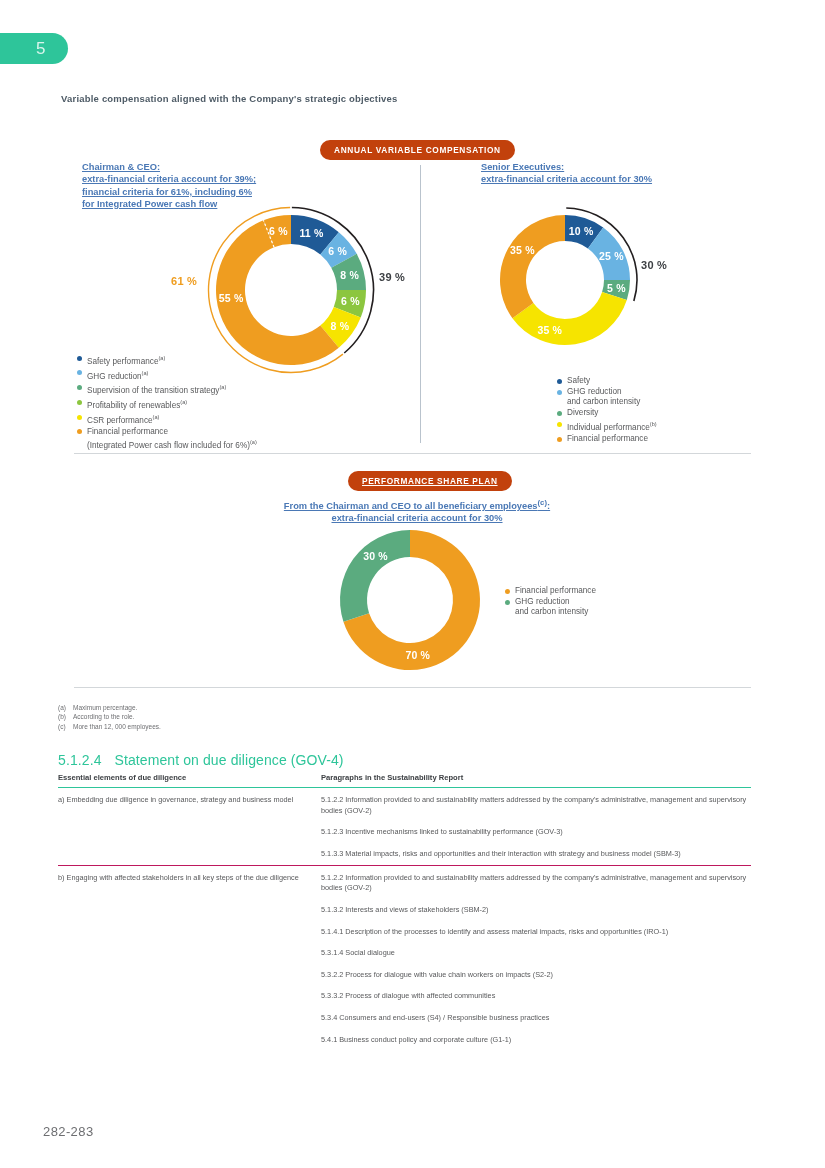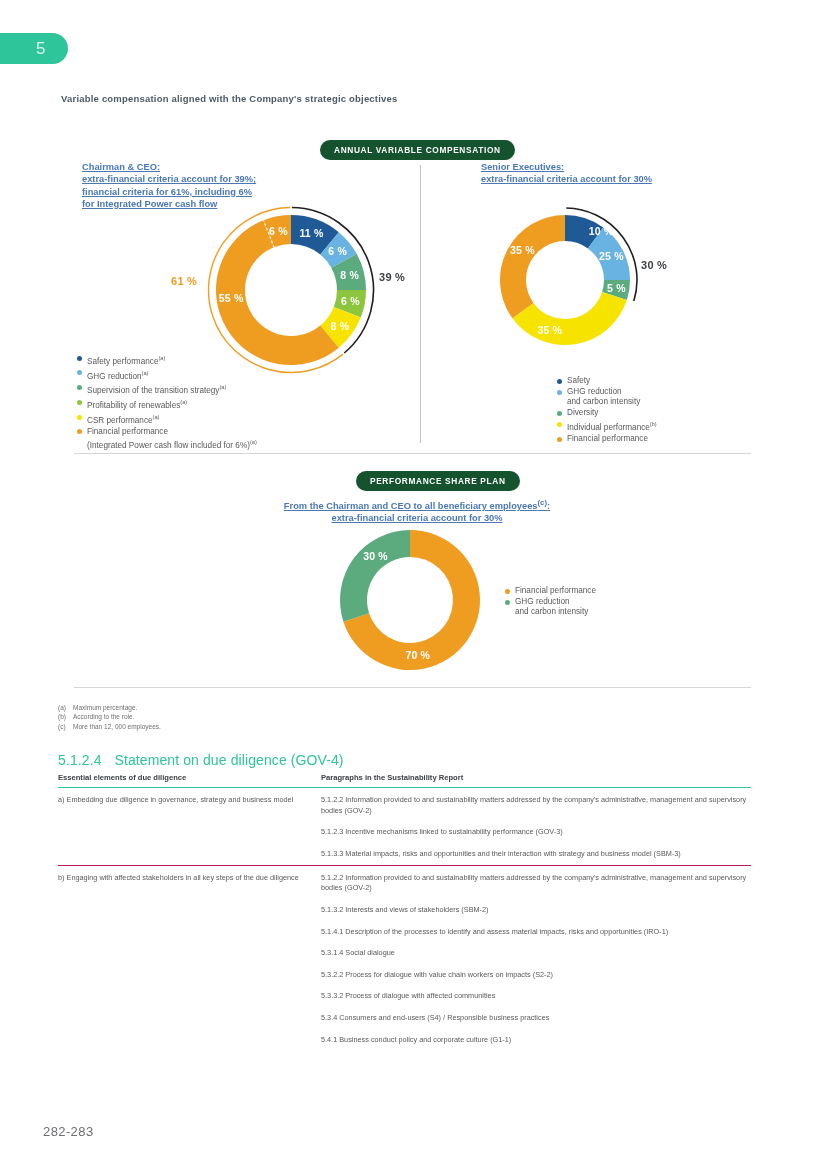--- a/index.html
+++ b/index.html
@@ -29,30 +29,30 @@
   
   .intro {
     position: absolute; left: 61px; top: 93px;
     font-size: 9.5px; font-weight: bold;
     color: #4e5b66; letter-spacing: .2px;
   }
 
   
   .pill {
     position: absolute;
-    background: #14532d;
+    background: #c2410c;
     color: #ffffff;
     border-radius: 11px;
     font-size: 8.3px; font-weight: bold;
     letter-spacing: .65px;
     padding: 5px 14px 5px 14px;
     white-space: nowrap;
   }
   #pill-avc { left: 320px; top: 140px; }
-  #pill-psp { left: 356px; top: 471px; }
+  #pill-psp { left: 348px; top: 471px; text-decoration: underline; }
 
   
   .sec-title {
     position: absolute;
     color: #4a78b5;
     font-weight: bold;
     font-size: 9.3px;
     line-height: 12.3px;
     white-space: pre-line;
     text-decoration: underline;
@@ -211,21 +211,21 @@
 <div class="donut-wrap" id="donut-se-wrap" style="left:500px; top:215px;">
   <div class="donut" id="donut-se" style="width:130px;height:130px;">
       <svg width="218" height="218" viewBox="-44 -44 218 218" style="position: absolute; left: -44px; top: -44px;">
         <path d="M 65 0 A 65 65 0 0 1 103.20604139901076 12.413895365628413 L 87.92362483940646 33.44833721937705 A 39 39 0 0 0 65 26 Z" fill="#1f5a96"></path>
         <path d="M 103.20604139901076 12.413895365628413 A 65 65 0 0 1 130 65 L 104 65 A 39 39 0 0 0 87.92362483940646 33.44833721937705 Z" fill="#69b3e2"></path>
         <path d="M 130 65 A 65 65 0 0 1 126.81867355918499 85.08610463437158 L 102.09120413551099 77.05166278062295 A 39 39 0 0 0 104 65 Z" fill="#5bab7f"></path>
         <path d="M 126.81867355918499 85.08610463437158 A 65 65 0 0 1 12.41389536562842 103.20604139901076 L 33.44833721937705 87.92362483940646 A 39 39 0 0 0 102.09120413551099 77.05166278062295 Z" fill="#f6e400"></path>
         <path d="M 12.41389536562842 103.20604139901076 A 65 65 0 0 1 64.99999999999999 0 L 64.99999999999999 26 A 39 39 0 0 0 33.44833721937705 87.92362483940646 Z" fill="#ef9d20"></path>
         <path d="M 66.2565732634844 -6.989034051260177 A 72 72 0 0 1 133.85394242933853 86.05076274003704" fill="none" stroke="#231f20" stroke-width="1.6"></path>
       </svg>
-      <div class="seg-label" style="left: 81.0689px; top: 15.5451px; margin-left: 20px;">10 %</div>
+      <div class="seg-label" style="left: 81.0689px; top: 15.5451px;">10 %</div>
       <div class="seg-label" style="left: 111.332px; top: 41.3925px;">25 %</div>
       <div class="seg-label" style="left: 116.36px; top: 73.1346px;">5 %</div>
       <div class="seg-label" style="left: 49.7967px; top: 114.728px;">35 %</div>
       <div class="seg-label" style="left: 22.4041px; top: 35.174px;">35 %</div>
       <div class="out-label" style="left: 154px; top: 50px; color: rgb(61, 64, 68);">30 %</div>
     </div>
 </div>
 
 <div class="donut-wrap" id="donut-psp-wrap" style="left:340px; top:530px;">
   <div class="donut" id="donut-psp" style="width:140px;height:140px;">

